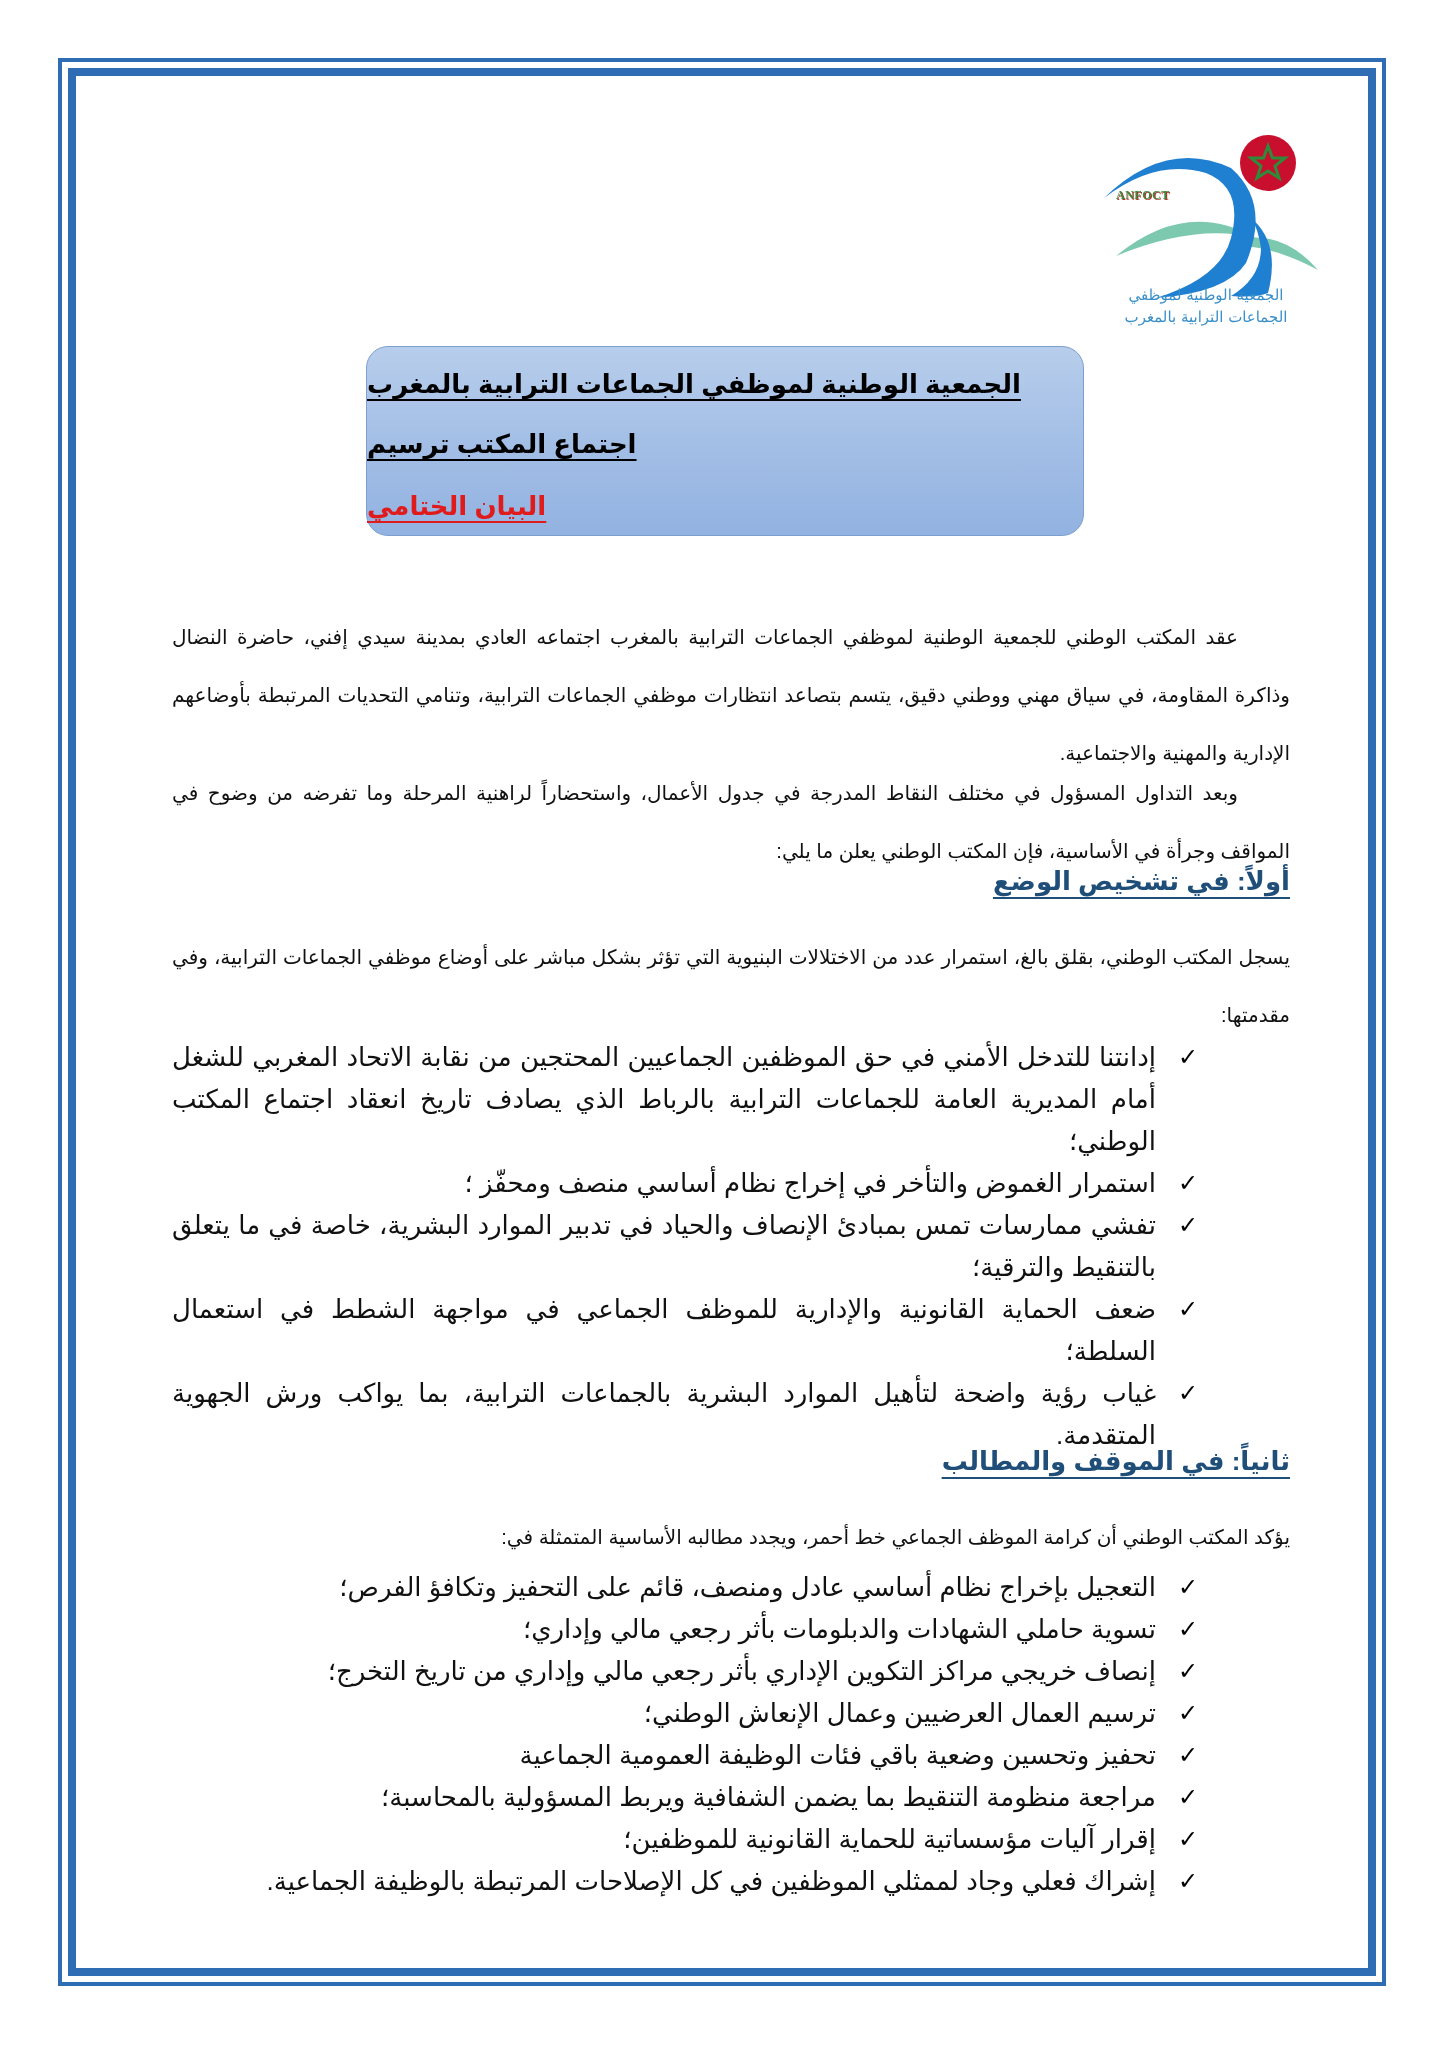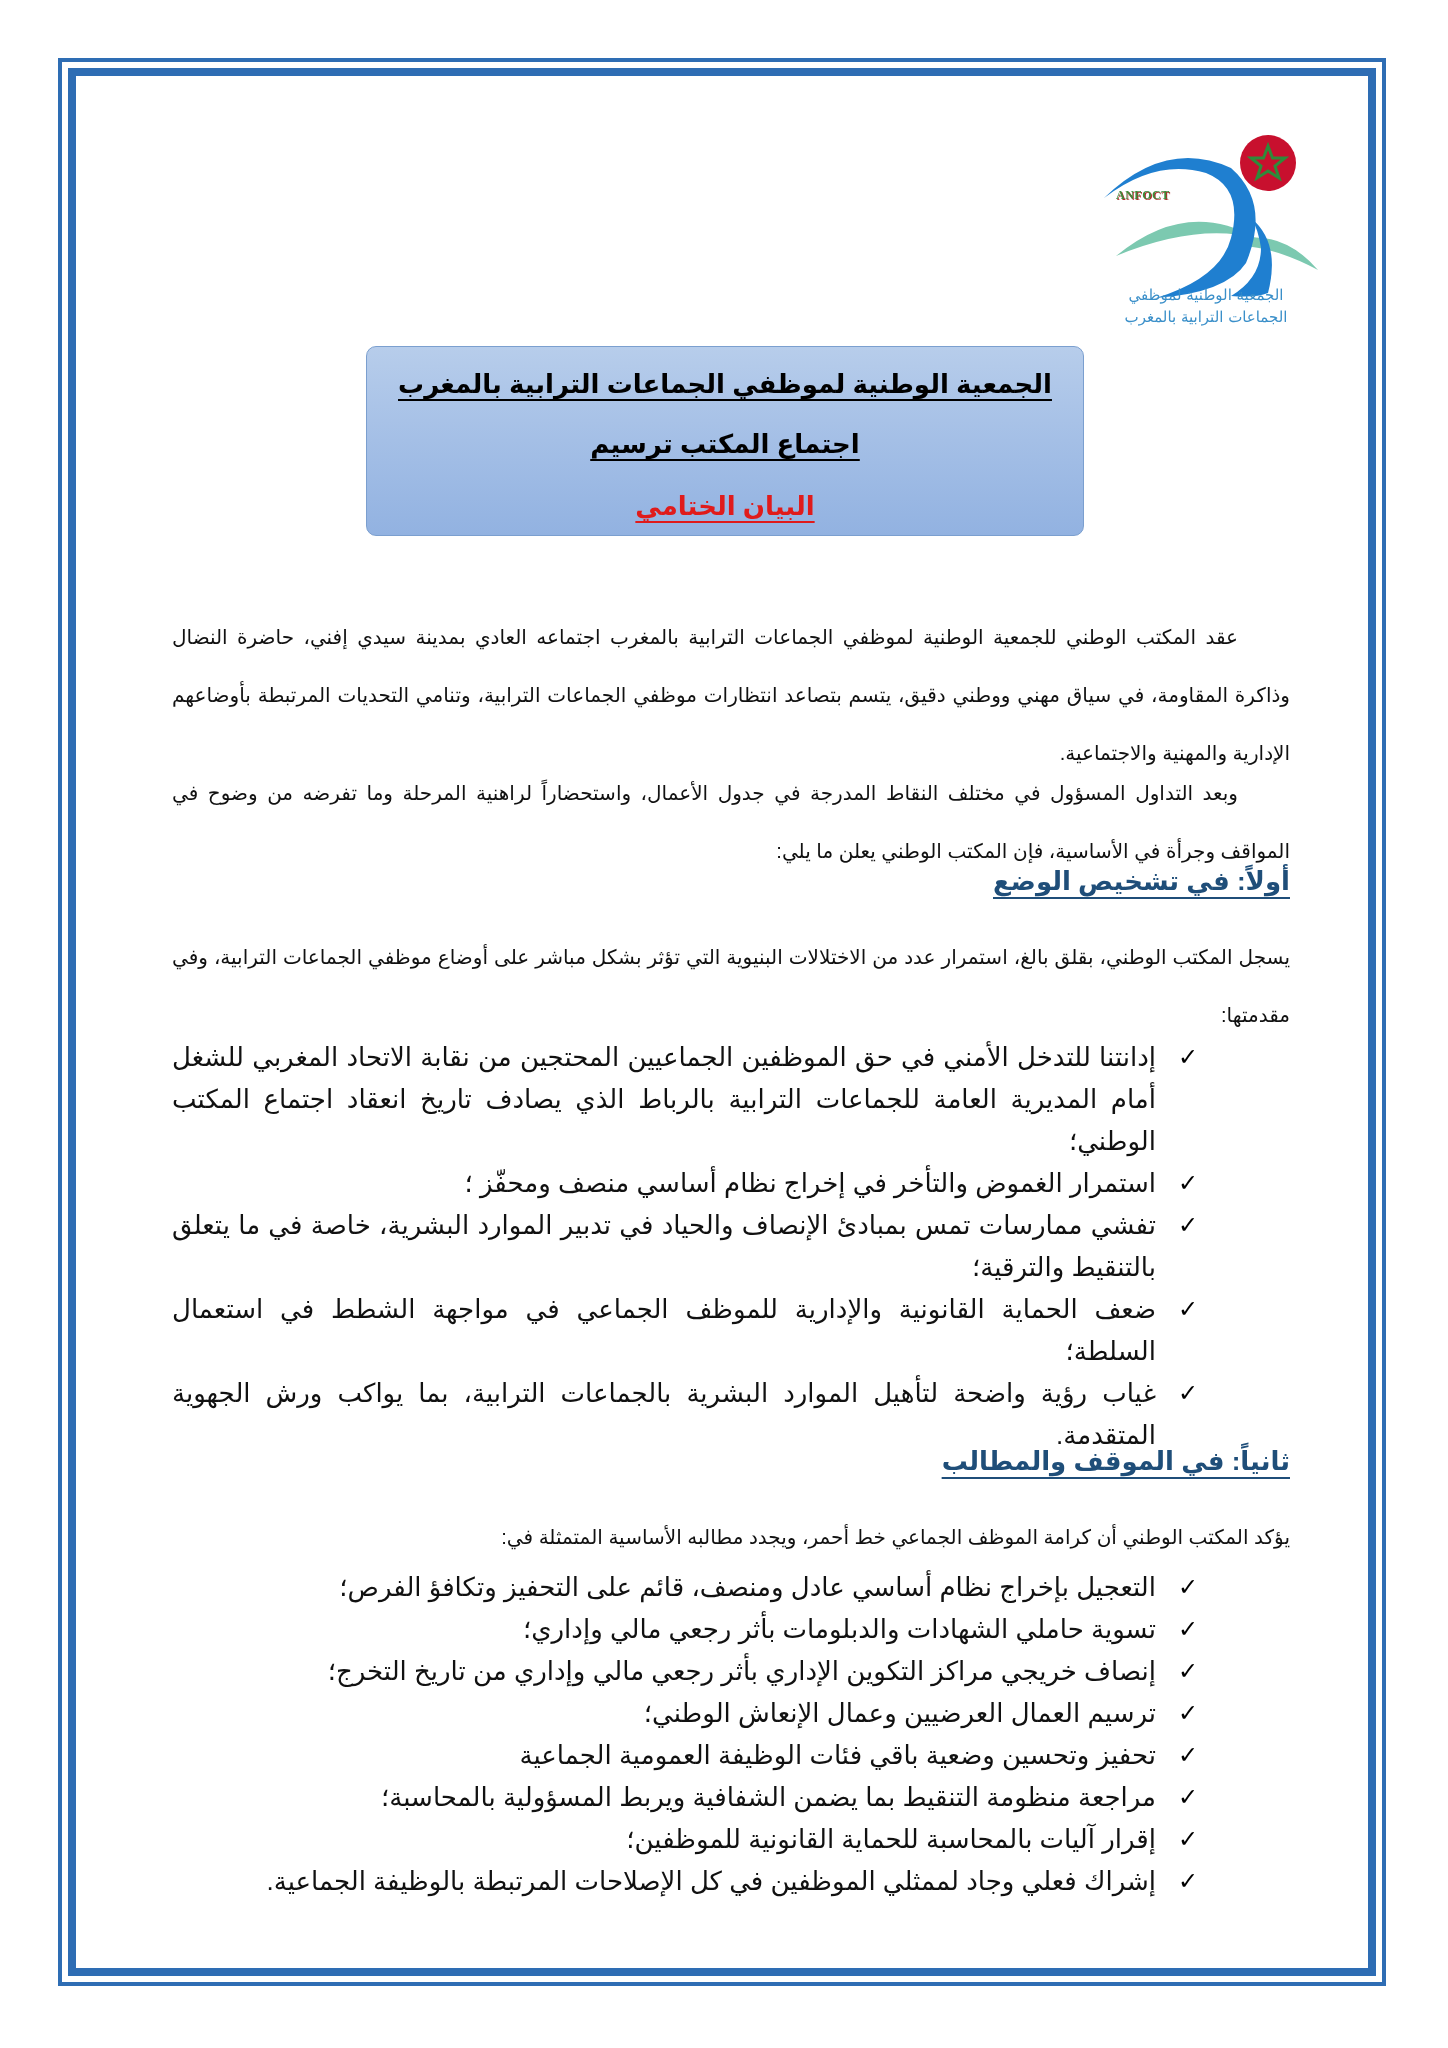--- a/index.html
+++ b/index.html
@@ -57,26 +57,26 @@
     color: #3f8a3a;
     text-shadow: 1px 1px 0 #b02a2a;
     letter-spacing: 0.5px;
   }
 
   
   .title-box {
     position: absolute;
     left: 366px; top: 346px;
     width: 718px; height: 190px;
-    border-radius: 10px;
+    border-radius: 22px;
     border: 1.5px solid #7b9fcf;
     background: linear-gradient(to bottom, #b7cdeb 0%, #a4bfe6 50%, #92b2e1 100%);
     box-sizing: border-box;
     direction: rtl;
-    text-align: center;
+    text-align: left;
   }
   .title-line {
     position: absolute;
     left: 0; right: 0;
     font-weight: bold;
     font-size: 26px;
     text-decoration: underline;
     text-underline-offset: 6px;
     text-decoration-thickness: 2px;
   }
@@ -193,15 +193,15 @@
   <p class="para">يؤكد المكتب الوطني أن كرامة الموظف الجماعي خط أحمر، ويجدد مطالبه الأساسية المتمثلة في:</p>
 </div>
 
 <ul class="checklist" style="top: 1566px; left: 240px; width: 916px;">
   <li><span class="check">✓</span><span>التعجيل بإخراج نظام أساسي عادل ومنصف، قائم على التحفيز وتكافؤ الفرص؛</span></li>
   <li><span class="check">✓</span><span>تسوية حاملي الشهادات والدبلومات بأثر رجعي مالي وإداري؛</span></li>
   <li><span class="check">✓</span><span>إنصاف خريجي مراكز التكوين الإداري بأثر رجعي مالي وإداري من تاريخ التخرج؛</span></li>
   <li><span class="check">✓</span><span>ترسيم العمال العرضيين وعمال الإنعاش الوطني؛</span></li>
   <li><span class="check">✓</span><span>تحفيز وتحسين وضعية باقي فئات الوظيفة العمومية الجماعية</span></li>
   <li><span class="check">✓</span><span>مراجعة منظومة التنقيط بما يضمن الشفافية ويربط المسؤولية بالمحاسبة؛</span></li>
-  <li><span class="check">✓</span><span>إقرار آليات بالمحاسبة للحماية القانونية للموظفين؛</span></li>
+  <li><span class="check">✓</span><span>إقرار آليات مؤسساتية للحماية القانونية للموظفين؛</span></li>
   <li><span class="check">✓</span><span>إشراك فعلي وجاد لممثلي الموظفين في كل الإصلاحات المرتبطة بالوظيفة الجماعية.</span></li>
 </ul>
 
 </body></html>

